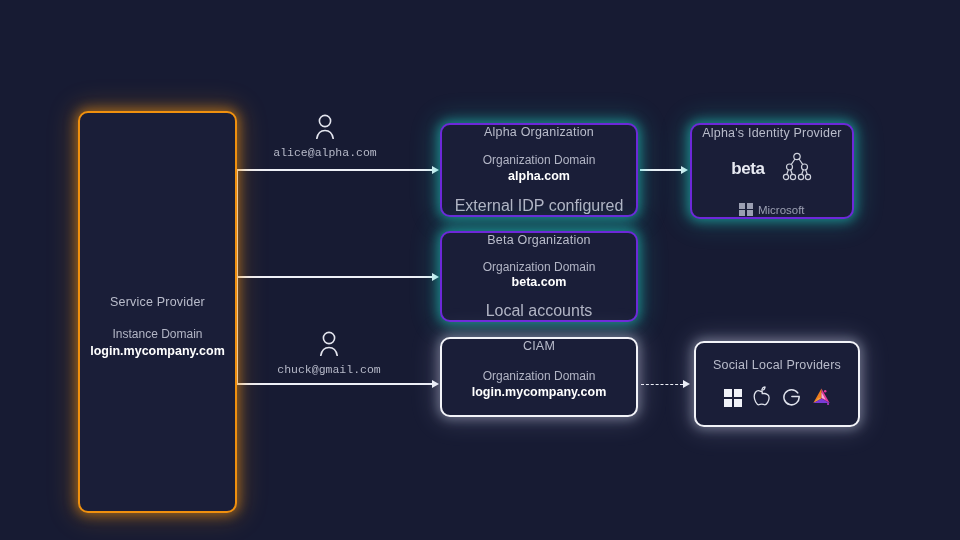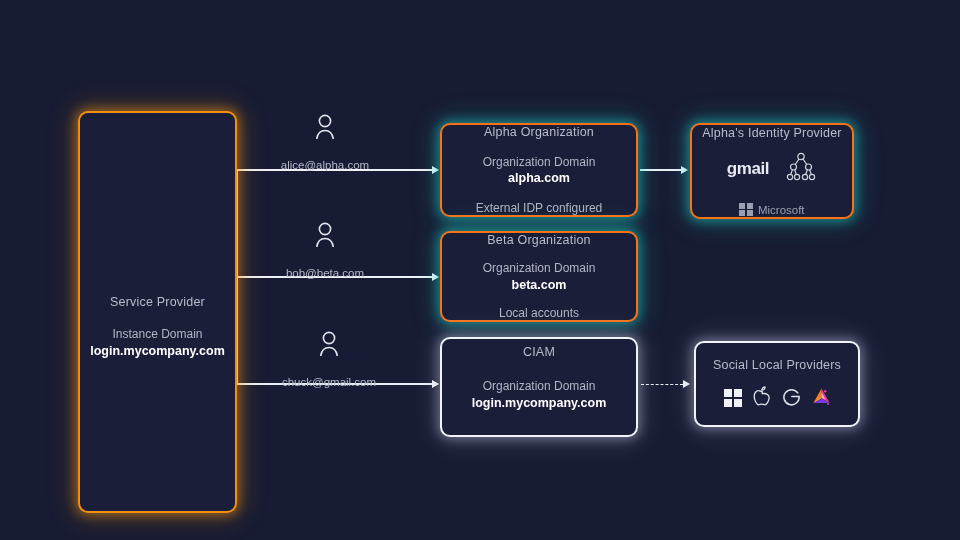--- a/index.html
+++ b/index.html
@@ -27,21 +27,21 @@
     flex-direction: column;
     align-items: center;
     justify-content: center;
   }
   .box.orange {
     border: 2px solid #f0900e;
     box-shadow: 0 0 12px 2px rgba(240,144,14,0.55),
                 0 0 26px 6px rgba(240,144,14,0.22);
   }
   .box.teal {
-    border: 2px solid #f97316;
+    border: 2px solid #6d28d9;
     box-shadow: 0 0 12px 2px rgba(31,227,210,0.5),
                 0 0 26px 6px rgba(31,227,210,0.18);
   }
   .box.white {
     border: 2px solid #f2f3f8;
     box-shadow: 0 0 12px 2px rgba(230,235,255,0.38),
                 0 0 26px 6px rgba(210,220,255,0.14);
   }
 
   .line-title {
@@ -55,41 +55,41 @@
     color: #b2b5c5;
     text-align: center;
   }
   .line-strong {
     font-size: 12.5px;
     color: #ffffff;
     font-weight: bold;
     text-align: center;
   }
   .line-foot {
-    font-size: 12px;
+    font-size: 16px;
     color: #b2b5c5;
     text-align: center;
   }
   .gap-lg { height: 20px; }
   .gap-md { height: 18px; }
   .gap-xs { height: 3px; }
 
   
   #service-provider {
     left: 78px; top: 111px; width: 159px; height: 402px;
   }
   #service-provider .sp-inner {
     display: flex; flex-direction: column; align-items: center;
     transform: translateY(14px);
   }
 
   
   #alpha-org  { left: 440px; top: 123px; width: 198px; height: 94px; }
   #beta-org   { left: 440px; top: 231px; width: 198px; height: 91px; }
-  #ciam-org   { left: 440px; top: 337px; width: 198px; height: 100px; }
+  #ciam-org   { left: 440px; top: 337px; width: 198px; height: 80px; }
 
   
   #alpha-idp    { left: 690px; top: 123px; width: 164px; height: 96px; }
   #social-prov  { left: 694px; top: 341px; width: 166px; height: 86px; }
 
   
   .conn {
     position: absolute;
     height: 1.5px;
     background: #eef0f7;
@@ -114,24 +114,25 @@
 
   
   .user-node {
     position: absolute;
     width: 150px;
     display: flex;
     flex-direction: column;
     align-items: center;
   }
   .user-email {
-    margin-top: 16px;
+    margin-top: 3px;
     font-size: 11.5px;
     color: #b6b9c8;
     white-space: nowrap;
+    font-family: Liberation Mono, monospace;
   }
   #user-alice { left: 250px; top: 113px; }
   #user-bob   { left: 250px; top: 221px; }
   #user-chuck { left: 254px; top: 330px; }
 
   
   .logo-row {
     display: flex;
     align-items: center;
     justify-content: center;
@@ -207,29 +208,20 @@
   <div class="user-node" id="user-alice">
     <span>
       <svg width="24" height="26" viewBox="0 0 24 26" fill="none" stroke="#e3e5ee" stroke-width="1.6" stroke-linecap="round">
         <circle cx="12" cy="8" r="5.6"></circle>
         <path d="M3.8 25.5c0.9-5.1 4.3-8 8.2-8s7.3 2.9 8.2 8"></path>
       </svg>
     </span>
     <span class="user-email">alice@alpha.com</span>
   </div>
 
-  <div class="user-node" id="user-bob">
-    <span>
-      <svg width="24" height="26" viewBox="0 0 24 26" fill="none" stroke="#e3e5ee" stroke-width="1.6" stroke-linecap="round">
-        <circle cx="12" cy="8" r="5.6"></circle>
-        <path d="M3.8 25.5c0.9-5.1 4.3-8 8.2-8s7.3 2.9 8.2 8"></path>
-      </svg>
-    </span>
-    <span class="user-email">bob@beta.com</span>
-  </div>
 
   <div class="user-node" id="user-chuck">
     <span>
       <svg width="24" height="26" viewBox="0 0 24 26" fill="none" stroke="#e3e5ee" stroke-width="1.6" stroke-linecap="round">
         <circle cx="12" cy="8" r="5.6"></circle>
         <path d="M3.8 25.5c0.9-5.1 4.3-8 8.2-8s7.3 2.9 8.2 8"></path>
       </svg>
     </span>
     <span class="user-email">chuck@gmail.com</span>
   </div>
@@ -260,21 +252,21 @@
     <div class="line-sub">Organization Domain</div>
     <div class="gap-xs"></div>
     <div class="line-strong">login.mycompany.com</div>
     <div class="gap-lg"></div>
   </div>
 
   <div class="box teal" id="alpha-idp">
     <div class="line-title">Alpha's Identity Provider</div>
 
     <div class="logo-row" style="margin-top:12px; gap:16px;">
-      <span class="okta-word">gmail</span>
+      <span class="okta-word">beta</span>
       <span>
         <svg width="32" height="30" viewBox="0 0 32 30" fill="none" stroke="#cfd2dd" stroke-width="1.2">
           <circle cx="16" cy="4.5" r="3.2"></circle>
           <circle cx="8.5" cy="15" r="3"></circle>
           <circle cx="23.5" cy="15" r="3"></circle>
           <circle cx="5" cy="25" r="2.6"></circle>
           <circle cx="12" cy="25" r="2.6"></circle>
           <circle cx="20" cy="25" r="2.6"></circle>
           <circle cx="27" cy="25" r="2.6"></circle>
           <path d="M14 7 L10.3 12.3 M18 7 L21.7 12.3

